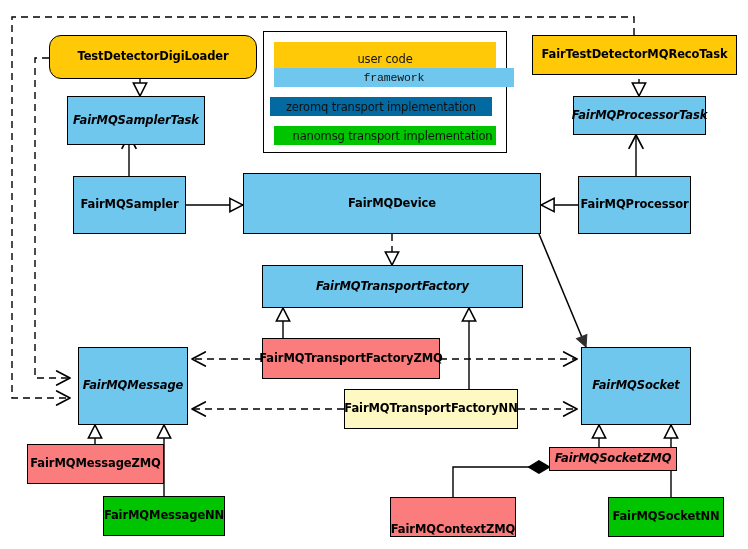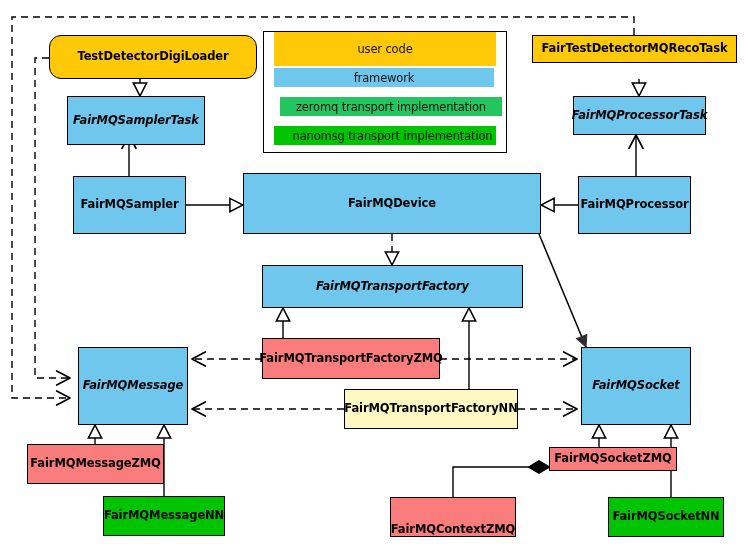--- a/index.html
+++ b/index.html
@@ -130,21 +130,21 @@
 
       <path d="M 453 497 L 453 467 L 549 467" marker-end="url(#filledDiamond)"></path>
 
     </g>
   </svg>
 
   <div id="node-layer">
       <div class="node" style="left: 49px; top: 35px; width: 208px; height: 44px; background: rgb(255, 201, 7); border-radius: 12px;">
         <span class="label">TestDetectorDigiLoader</span>
       </div>
-      <div class="node" style="left: 532px; top: 35px; width: 205px; height: 28px; background: rgb(255, 201, 7);">
+      <div class="node" style="left: 532px; top: 35px; width: 205px; height: 40px; background: rgb(255, 201, 7);">
         <span class="label">FairTestDetectorMQRecoTask</span>
       </div>
       <div class="node abstract" style="left: 67px; top: 96px; width: 138px; height: 49px; background: rgb(111, 199, 238);">
         <span class="label">FairMQSamplerTask</span>
       </div>
       <div class="node abstract" style="left: 573px; top: 96px; width: 133px; height: 39px; background: rgb(111, 199, 238);">
         <span class="label">FairMQProcessorTask</span>
       </div>
       <div class="node" style="left: 73px; top: 176px; width: 113px; height: 58px; background: rgb(111, 199, 238);">
         <span class="label">FairMQSampler</span>
@@ -172,35 +172,35 @@
       </div>
       <div class="node" style="left: 27px; top: 444px; width: 137px; height: 40px; background: rgb(250, 124, 124);">
         <span class="label">FairMQMessageZMQ</span>
       </div>
       <div class="node" style="left: 103px; top: 496px; width: 122px; height: 40px; background: rgb(0, 196, 0);">
         <span class="label">FairMQMessageNN</span>
       </div>
       <div class="node" style="left: 390px; top: 497px; width: 126px; height: 40px; background: rgb(250, 124, 124); align-items: flex-end;">
         <span class="label">FairMQContextZMQ</span>
       </div>
-      <div class="node" style="left: 549px; top: 447px; width: 128px; height: 24px; background: rgb(250, 124, 124);">
+      <div class="node" style="left: 549px; top: 447px; width: 128px; height: 24px; background: rgb(250, 124, 124); font-style: italic;">
         <span class="label">FairMQSocketZMQ</span>
       </div>
       <div class="node" style="left: 608px; top: 497px; width: 116px; height: 40px; background: rgb(0, 196, 0);">
         <span class="label">FairMQSocketNN</span>
       </div>
     </div>
 
   <div class="legend-box" id="legend-frame" style="left:263px; top:31px; width:244px; height:122px;"></div>
 
-<div class="legend-row" style="left: 274px; top: 32px; width: 222px; height: 34px; background: rgb(255, 201, 7); position: absolute; z-index: 5;">
+<div class="legend-row" style="left: 274px; top: 42px; width: 222px; height: 34px; background: rgb(255, 201, 7); position: absolute; z-index: 5;">
       <span>user code</span>
     </div>
-    <div class="legend-row" style="left: 274px; top: 68px; width: 220px; height: 19px; background: rgb(111, 199, 238); position: absolute; z-index: 5;">
+    <div class="legend-row" style="left: 274px; top: 68px; width: 240px; height: 19px; background: rgb(111, 199, 238); position: absolute; z-index: 5; font-family: Liberation Mono, monospace;">
       <span>framework</span>
     </div>
-    <div class="legend-row" style="left: 280px; top: 97px; width: 222px; height: 19px; background: #22c55e; position: absolute; z-index: 5;">
+    <div class="legend-row" style="left: 270px; top: 97px; width: 222px; height: 19px; background: #0369a1; position: absolute; z-index: 5;">
       <span>zeromq transport implementation</span>
     </div>
     <div class="legend-row" style="left: 274px; top: 126px; width: 222px; height: 19px; background: rgb(0, 196, 0); position: absolute; z-index: 5; padding-left: 15px;">
       <span>nanomsg transport implementation</span>
     </div>
   </div>
 
 </body></html>

